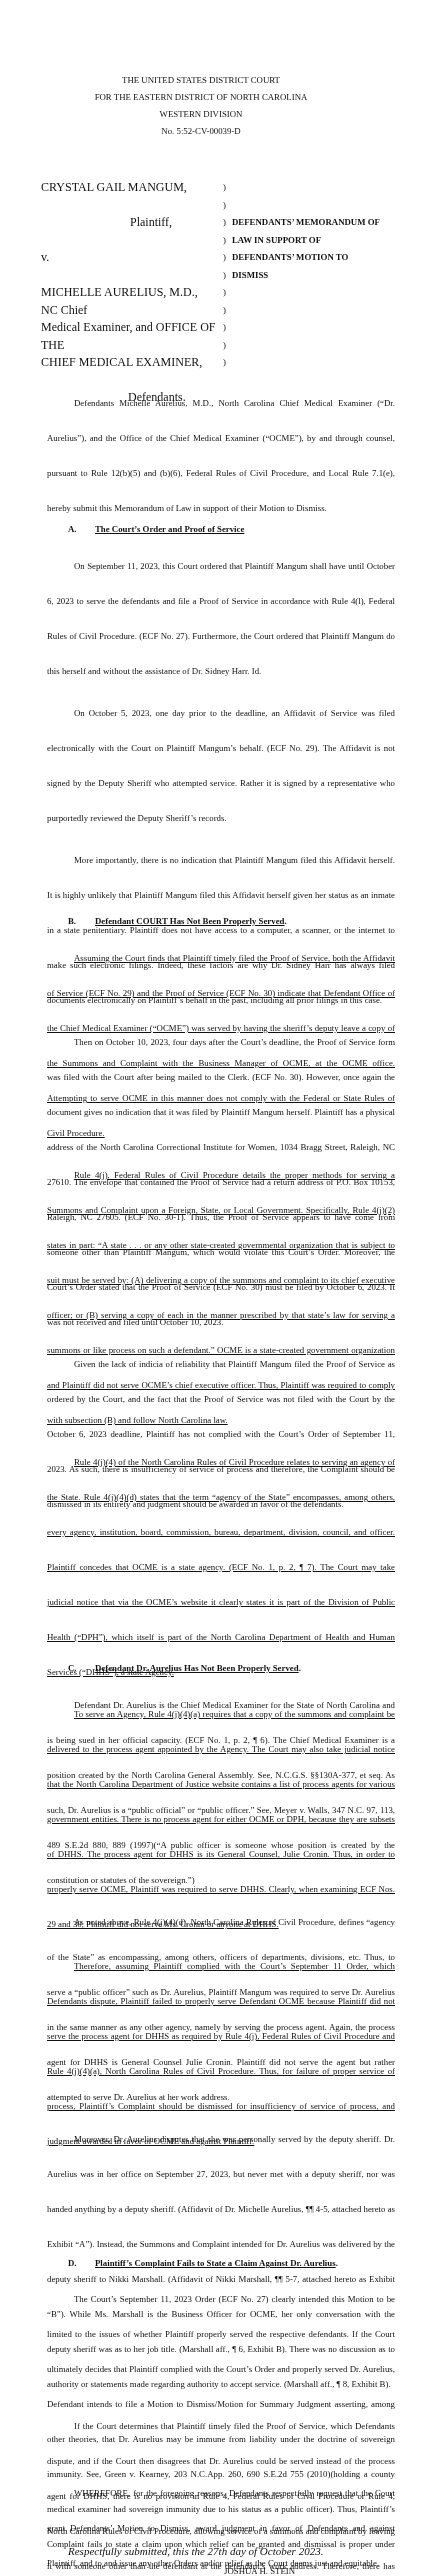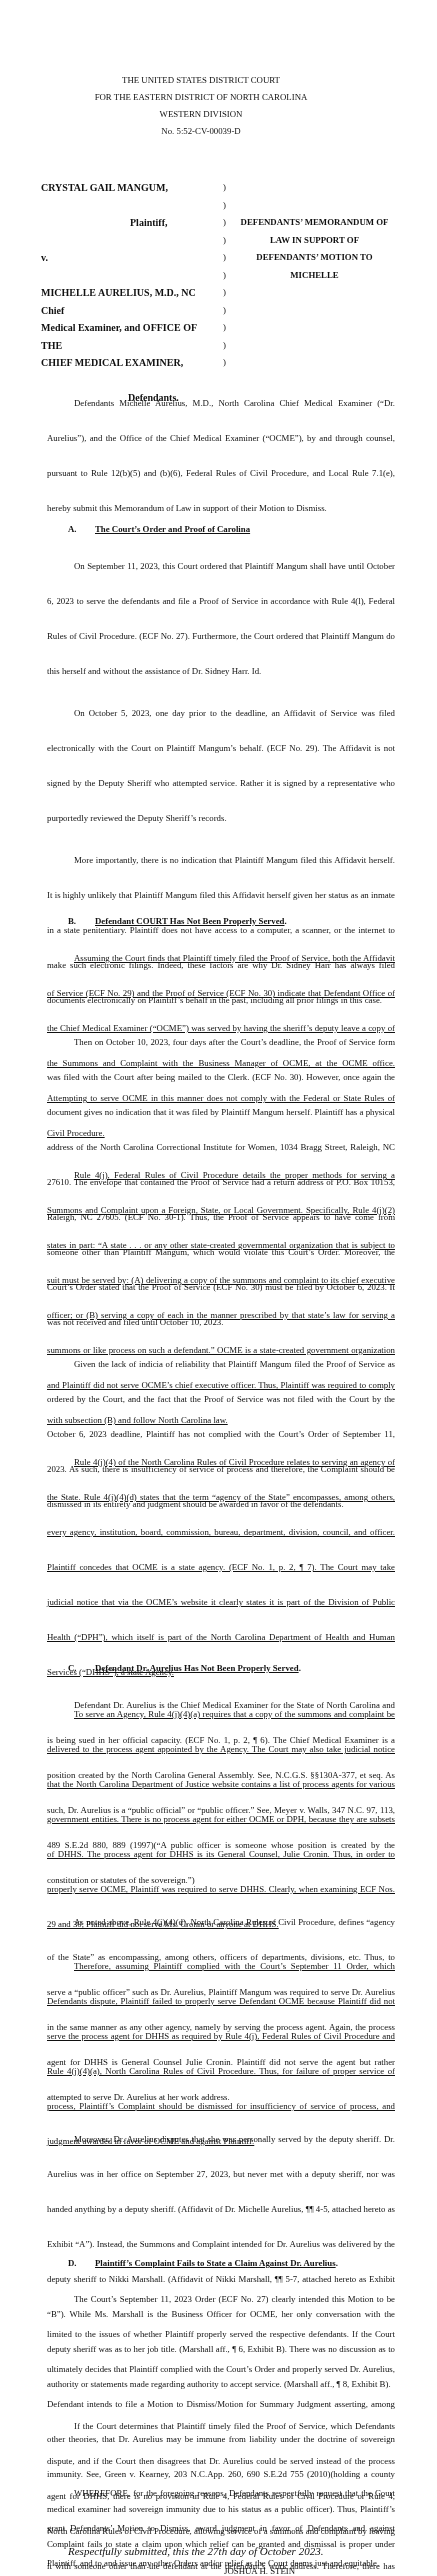--- a/index.html
+++ b/index.html
@@ -11,28 +11,28 @@
     color: #111;
     font-size: 8px;
     overflow: hidden;
   }
   .page { position: absolute; left: 0; top: 0; width: 438px; height: 3029px; }
   .court-header {
     position: absolute; top: 72px; left: 0; width: 402px;
     text-align: center; line-height: 17px; font-size: 8.8px;
   }
   .caption { position: absolute; top: 179px; left: 41px; width: 371px; }
-  .cap-left { position: absolute; left: 0; top: 0; width: 175px; font-size: 10px; line-height: 17.5px; font-weight: bold; }
+  .cap-left { position: absolute; left: 0; top: 0; width: 175px; font-size: 12px; line-height: 17.5px; }
   .cap-left .line { display: block; }
   .cap-left .indent { padding-left: 89px; }
   .cap-left .indent2 { padding-left: 87px; }
   .cap-paren { position: absolute; left: 182px; top: 0; width: 6.2px; font-size: 8.8px; line-height: 17.5px; }
   .cap-title {
     position: absolute; left: 191px; top: 35px; width: 165px;
-    text-align: center; font-weight: bold; font-size: 8.8px; line-height: 17.5px;
+    font-weight: bold; font-size: 8.8px; line-height: 17.5px;
   }
   .body-text {
     position: absolute; left: 40px; width: 362px;
     text-align: justify; line-height: 35px; font-size: 8.8px;
   }
   .para { margin: 7px; text-indent: 27px; }
   .heading { position: absolute; left: 68px; font-weight: bold; font-size: 8.8px; }
   .heading .letter { display: inline-block; width: 27px; font-weight: bold; }
   .heading .htext { text-decoration: underline; }
   .sig-block { position: absolute; left: 224px; font-size: 8.8px; line-height: 17.5px; }
@@ -75,30 +75,30 @@
       <div>)</div>
       <div>)</div>
       <div>)</div>
       <div>)</div>
       <div>)</div>
     </div>
     <div class="cap-title">
       <div>DEFENDANTS’ MEMORANDUM OF</div>
       <div>LAW IN SUPPORT OF</div>
       <div>DEFENDANTS’ MOTION TO</div>
-      <div>MICHELLE</div>
+      <div>DISMISS</div>
     </div>
   </div>
 
   <div class="body-text" style="top:379px;">
     <p class="para">Defendants Michelle Aurelius, M.D., North Carolina Chief Medical Examiner (“Dr. Aurelius”), and the Office of the Chief Medical Examiner (“OCME”), by and through counsel, pursuant to Rule 12(b)(5) and (b)(6), Federal Rules of Civil Procedure, and Local Rule 7.1(e), hereby submit this Memorandum of Law in support of their Motion to Dismiss.</p>
   </div>
 
   <div class="heading" style="top:524px;">
-    <span class="letter">A.</span><span class="htext">The Court’s Order and Proof of Carolina</span>
+    <span class="letter">A.</span><span class="htext">The Court’s Order and Proof of Service</span>
   </div>
   <div class="body-text" style="top:542px;">
     <p class="para">On September 11, 2023, this Court ordered that Plaintiff Mangum shall have until October 6, 2023 to serve the defendants and file a Proof of Service in accordance with Rule 4(l), Federal Rules of Civil Procedure. (ECF No. 27). Furthermore, the Court ordered that Plaintiff Mangum do this herself and without the assistance of Dr. Sidney Harr. Id.</p>
     <p class="para">On October 5, 2023, one day prior to the deadline, an Affidavit of Service was filed electronically with the Court on Plaintiff Mangum’s behalf. (ECF No. 29). The Affidavit is not signed by the Deputy Sheriff who attempted service. Rather it is signed by a representative who purportedly reviewed the Deputy Sheriff’s records.</p>
     <p class="para">More importantly, there is no indication that Plaintiff Mangum filed this Affidavit herself. It is highly unlikely that Plaintiff Mangum filed this Affidavit herself given her status as an inmate in a state penitentiary. Plaintiff does not have access to a computer, a scanner, or the internet to make such electronic filings. Indeed, these factors are why Dr. Sidney Harr has always filed documents electronically on Plaintiff’s behalf in the past, including all prior filings in this case.</p>
     <p class="para">Then on October 10, 2023, four days after the Court’s deadline, the Proof of Service form was filed with the Court after being mailed to the Clerk. (ECF No. 30). However, once again the document gives no indication that it was filed by Plaintiff Mangum herself. Plaintiff has a physical address of the North Carolina Correctional Institute for Women, 1034 Bragg Street, Raleigh, NC 27610. The envelope that contained the Proof of Service had a return address of P.O. Box 10153, Raleigh, NC 27605. (ECF No. 30-1). Thus, the Proof of Service appears to have come from someone other than Plaintiff Mangum, which would violate this Court’s Order. Moreover, the Court’s Order stated that the Proof of Service (ECF No. 30) must be filed by October 6, 2023. It was not received and filed until October 10, 2023.</p>
     <p class="para">Given the lack of indicia of reliability that Plaintiff Mangum filed the Proof of Service as ordered by the Court, and the fact that the Proof of Service was not filed with the Court by the October 6, 2023 deadline, Plaintiff has not complied with the Court’s Order of September 11, 2023. As such, there is insufficiency of service of process and therefore, the Complaint should be dismissed in its entirety and judgment should be awarded in favor of the defendants.</p>
   </div>
 
   <div class="heading" style="top:916px;">

